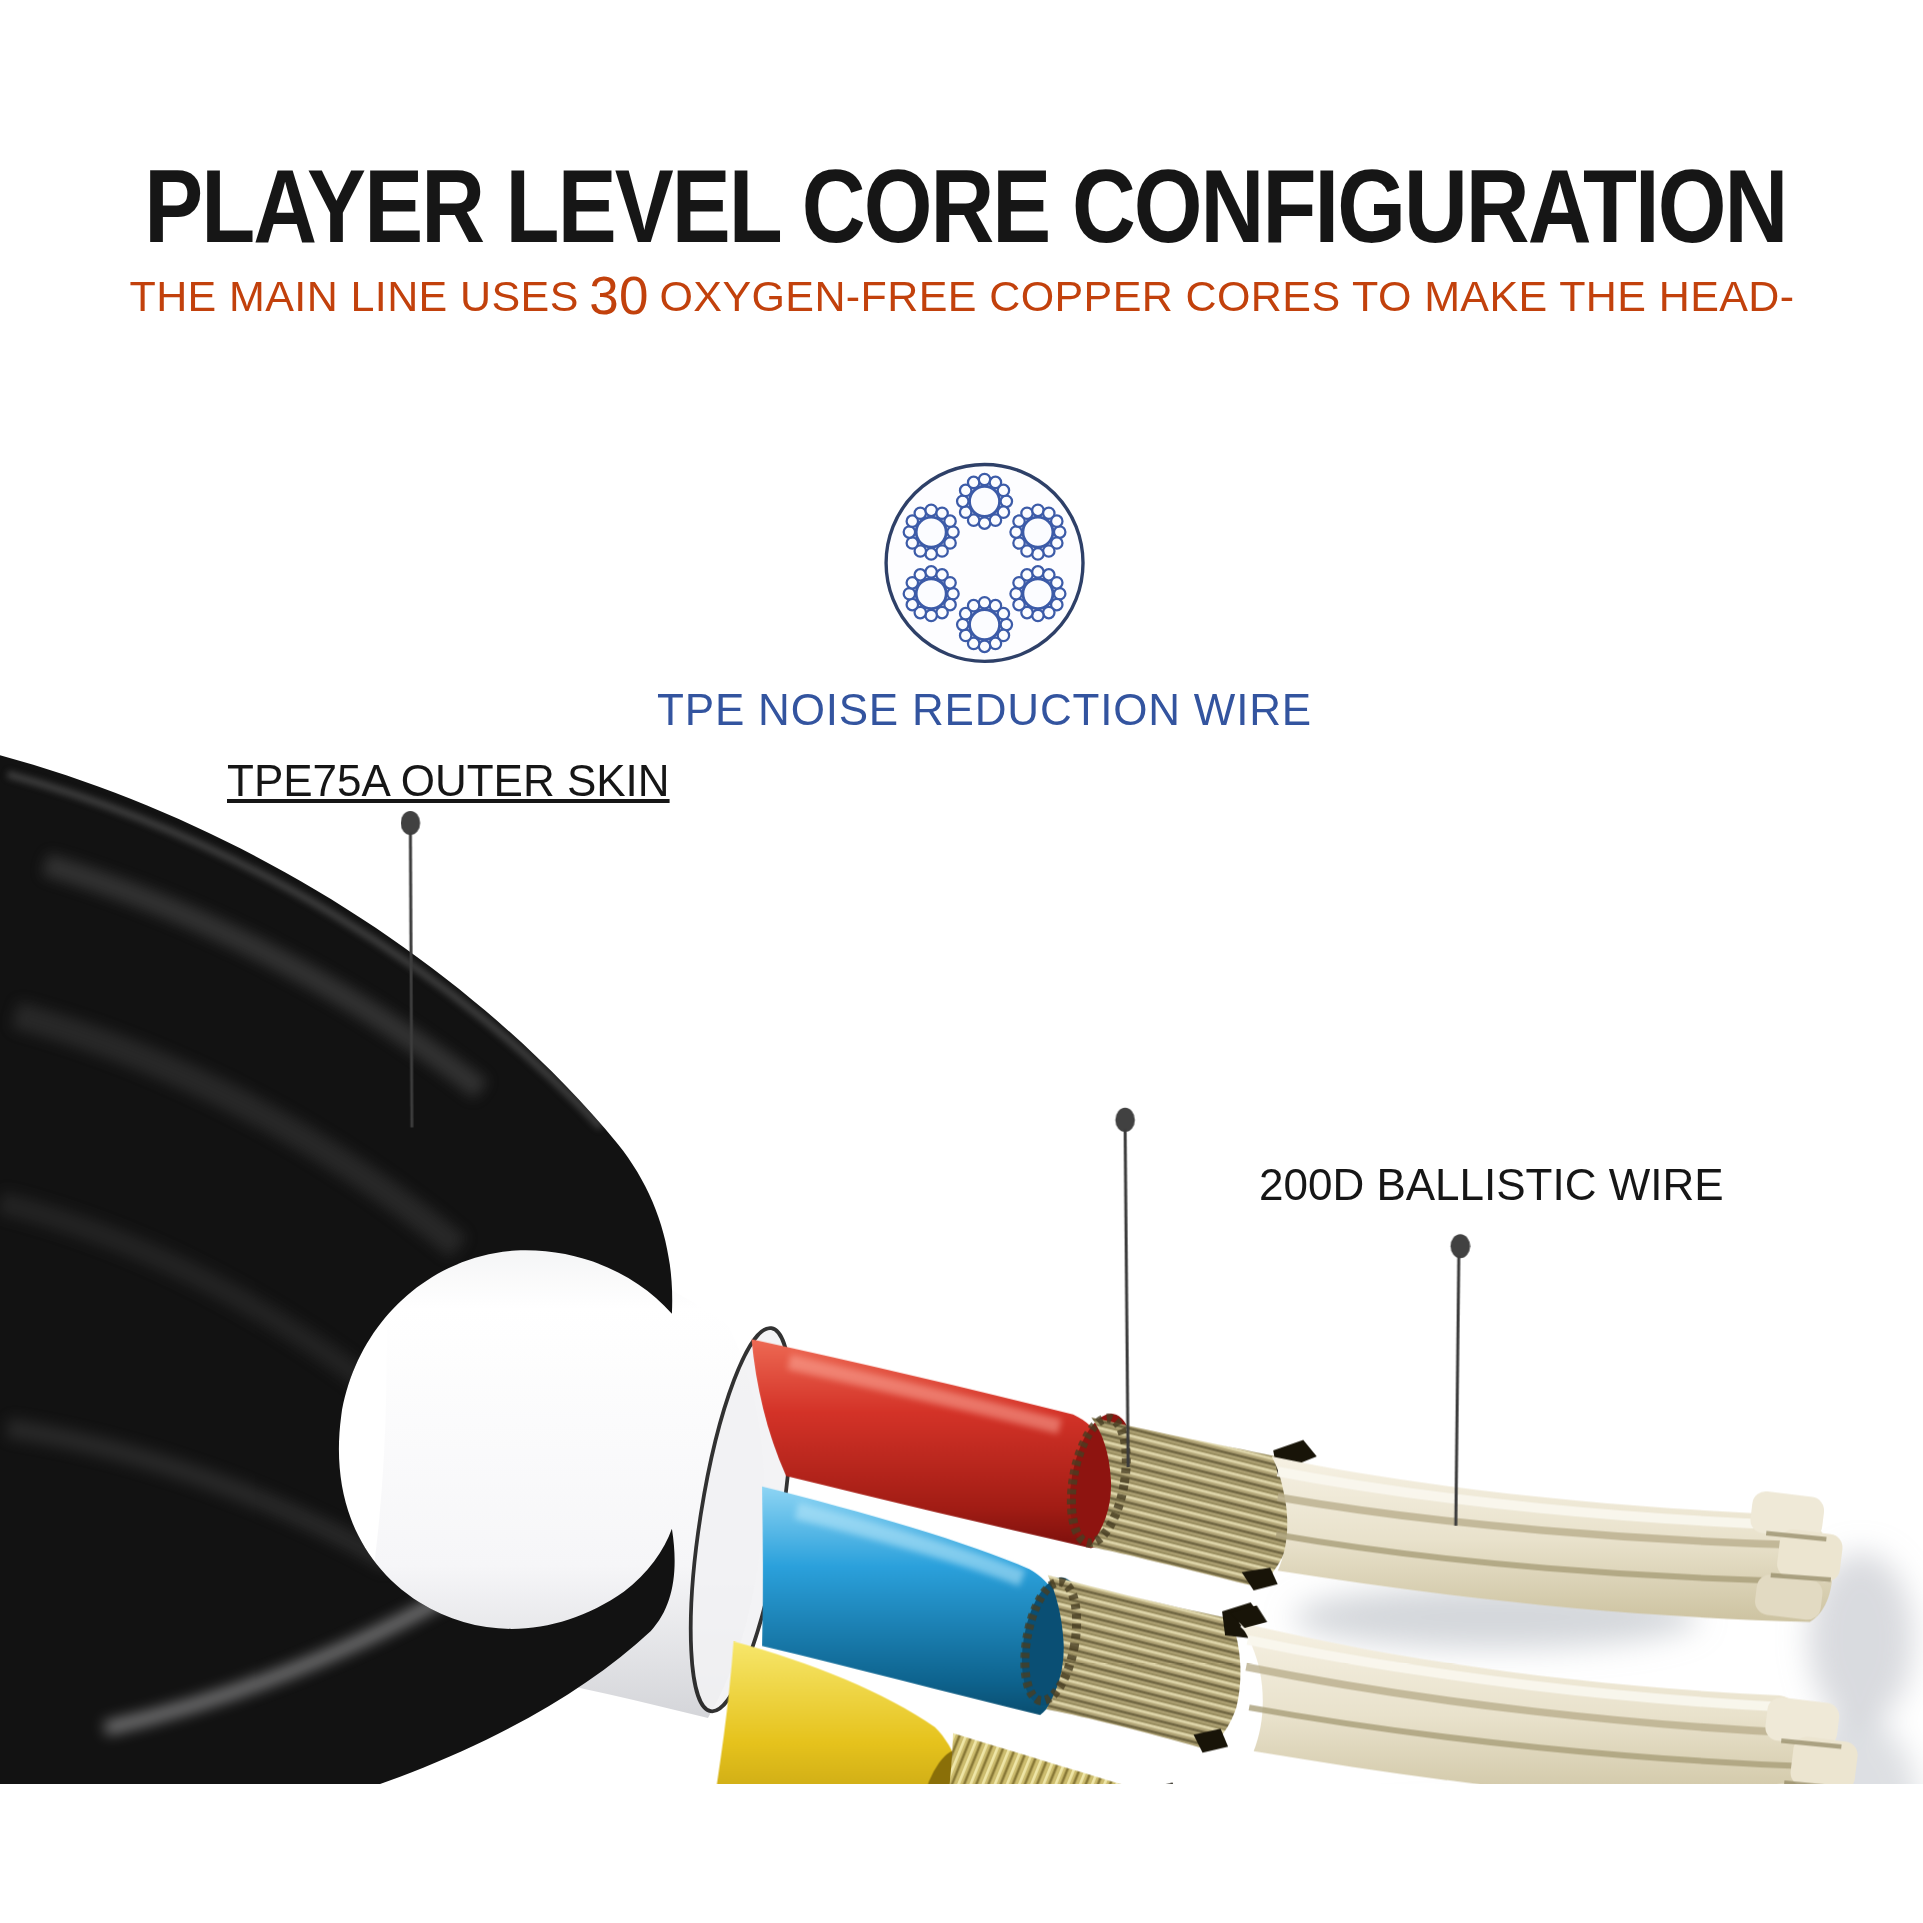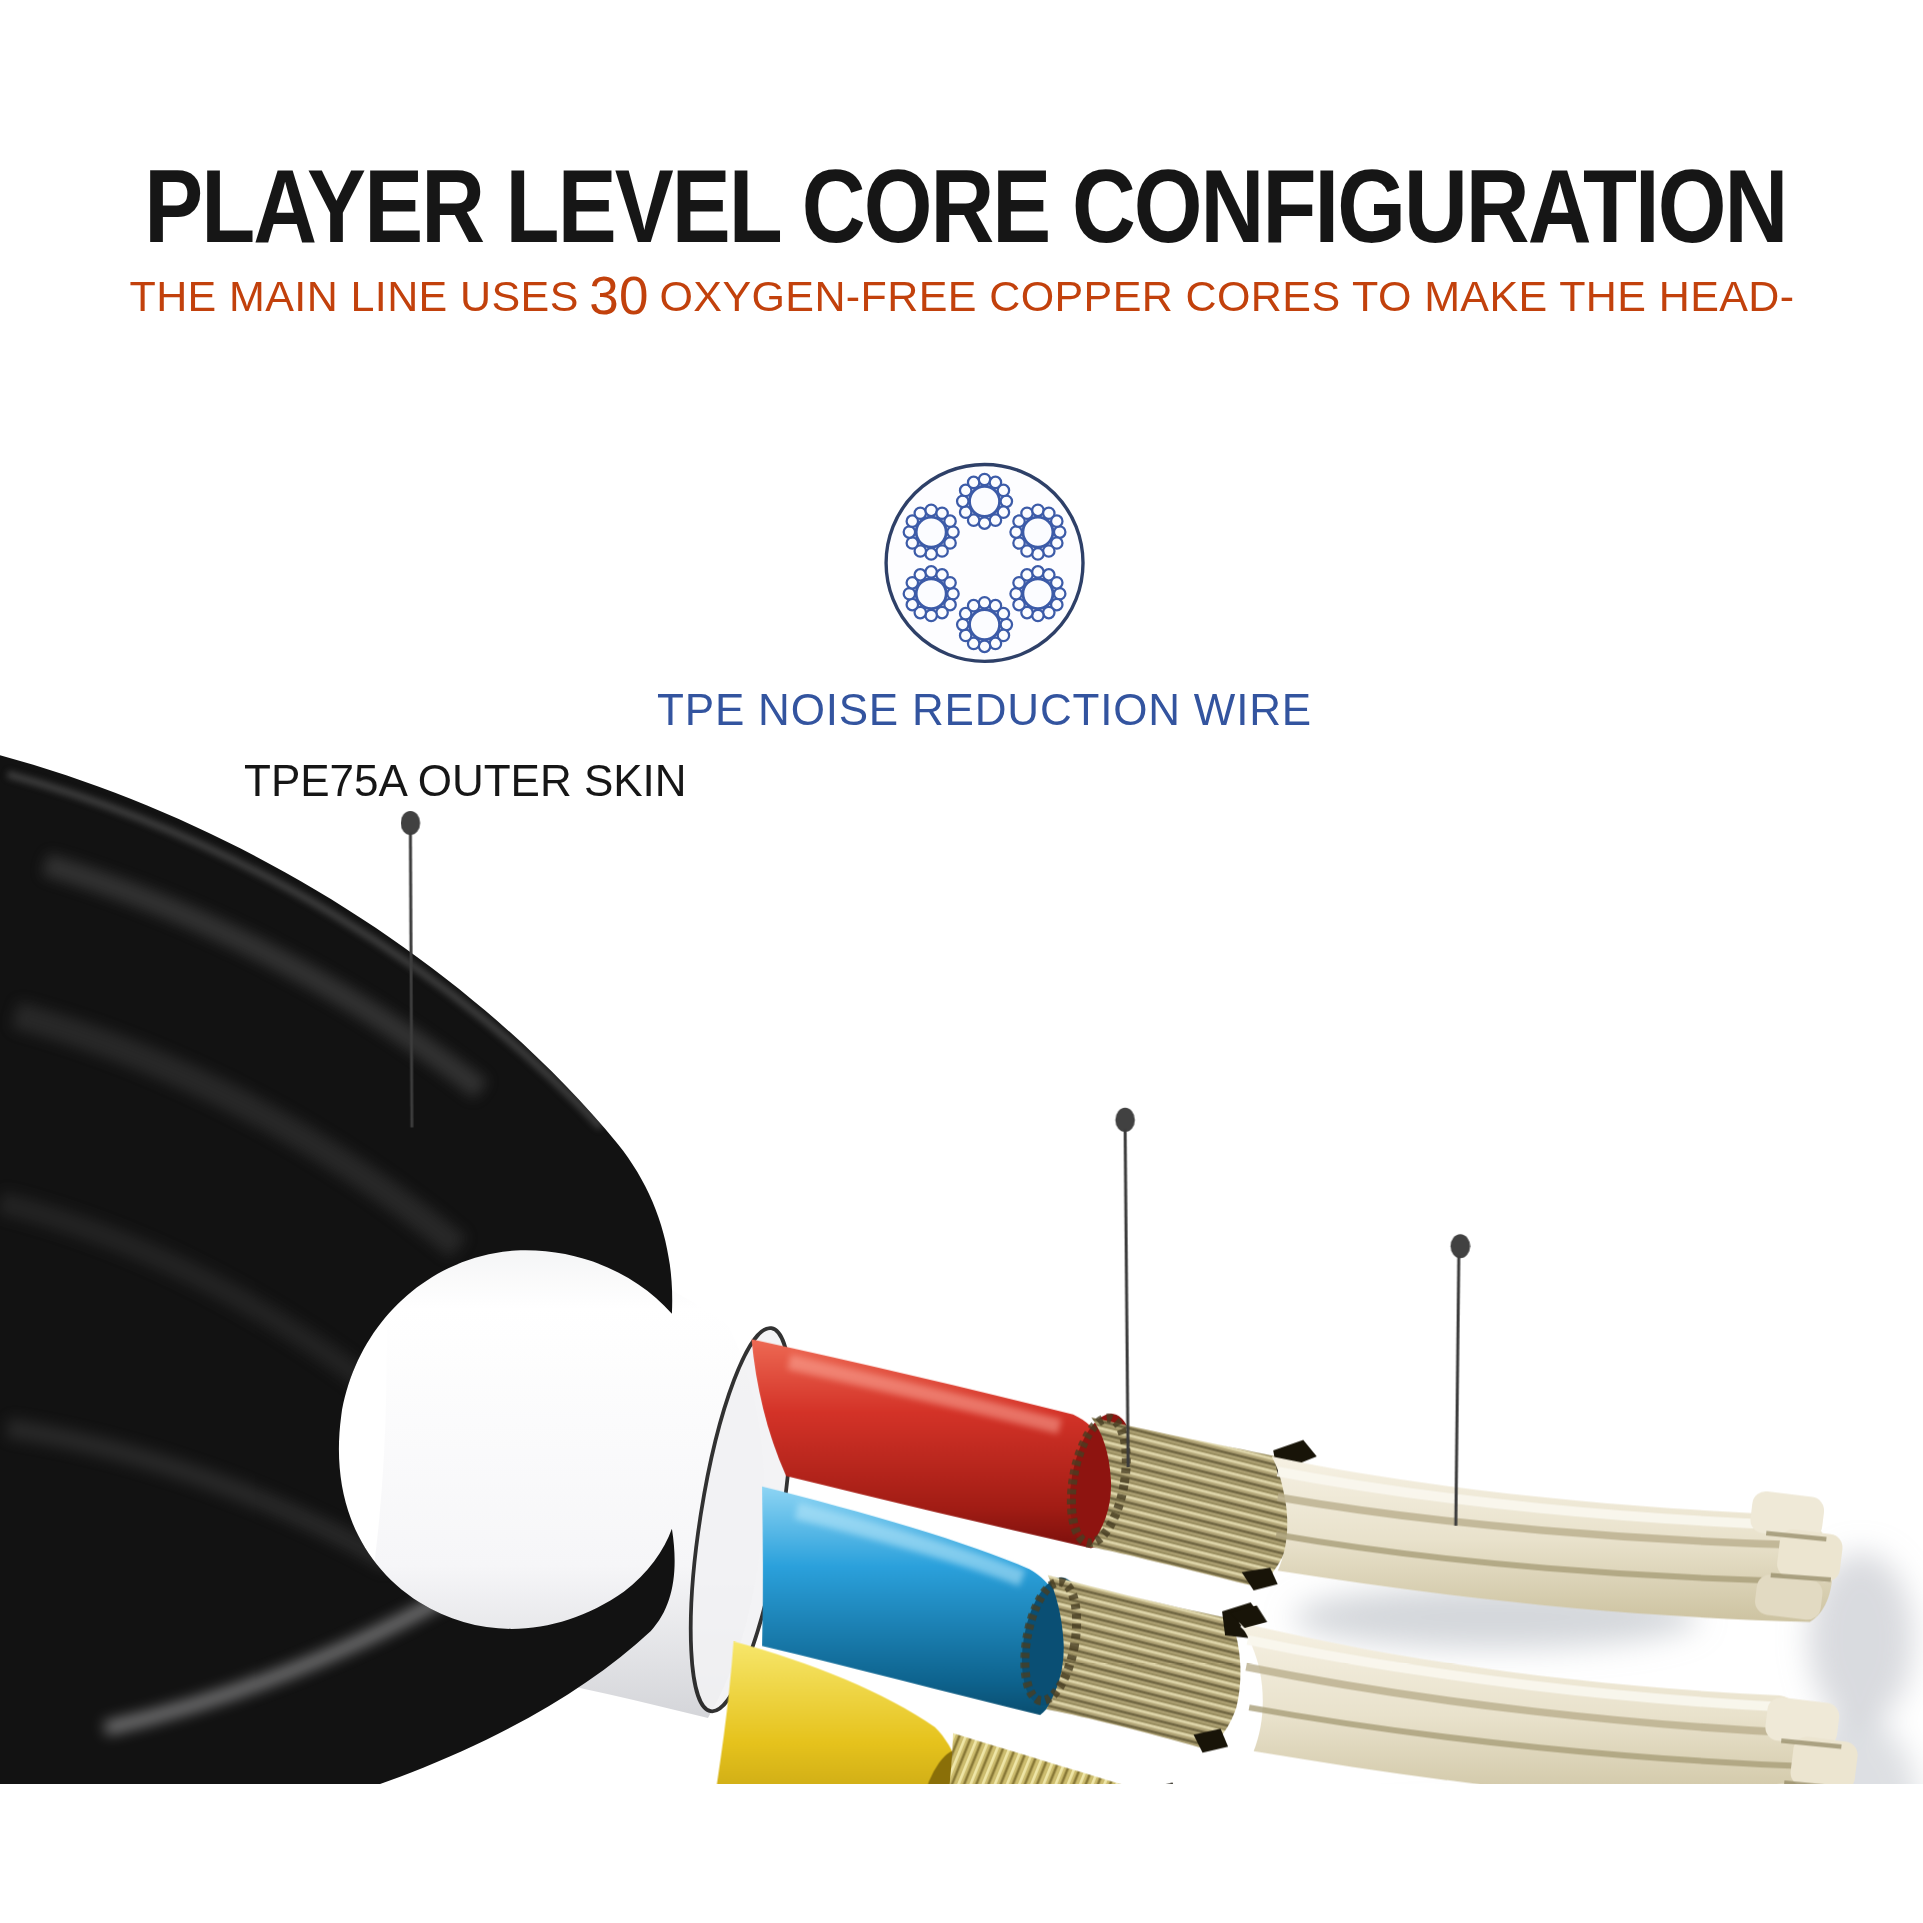--- a/index.html
+++ b/index.html
@@ -33,21 +33,21 @@
   }
   .callout-label{
     position:absolute;color:#161616;
     font-size:44px;font-weight:400;letter-spacing:0;
     white-space:nowrap;
   }
   .label-blue{
     position:absolute;top:685px;left:0;width:1969px;text-align:center;
     font-size:44px;color:#33549f;letter-spacing:0.8px;white-space:nowrap;
   }
-  .label-outer-skin{top:756px;left:244px;}
+  .label-outer-skin{top:756px;left:227px;text-decoration:underline;}
   .label-copper-core{top:1033px;left:735px;}
   .label-ballistic{top:1160px;left:1259px;}
   svg.art{position:absolute;top:0;left:0;}
 </style>
 </head>
 <body>
 
 <div class="canvas">
 
   <h1 class="page-title">PLAYER LEVEL CORE CONFIGURATION</h1>
@@ -258,15 +258,16 @@
       </g>
       <g>
         <ellipse cx="1943" cy="1658" rx="13" ry="16" stroke="none"></ellipse>
         <line x1="1941" y1="1671" x2="1937" y2="2030" stroke-width="4"></line>
       </g>
     </g>
   </svg>
 
   <div class="label-blue">TPE NOISE REDUCTION WIRE</div>
   <div class="callout-label label-outer-skin">TPE75A OUTER SKIN</div>
+  <div class="callout-label label-ballistic">200D BALLISTIC WIRE</div>
 
 </div>
 
 
 </body></html>

